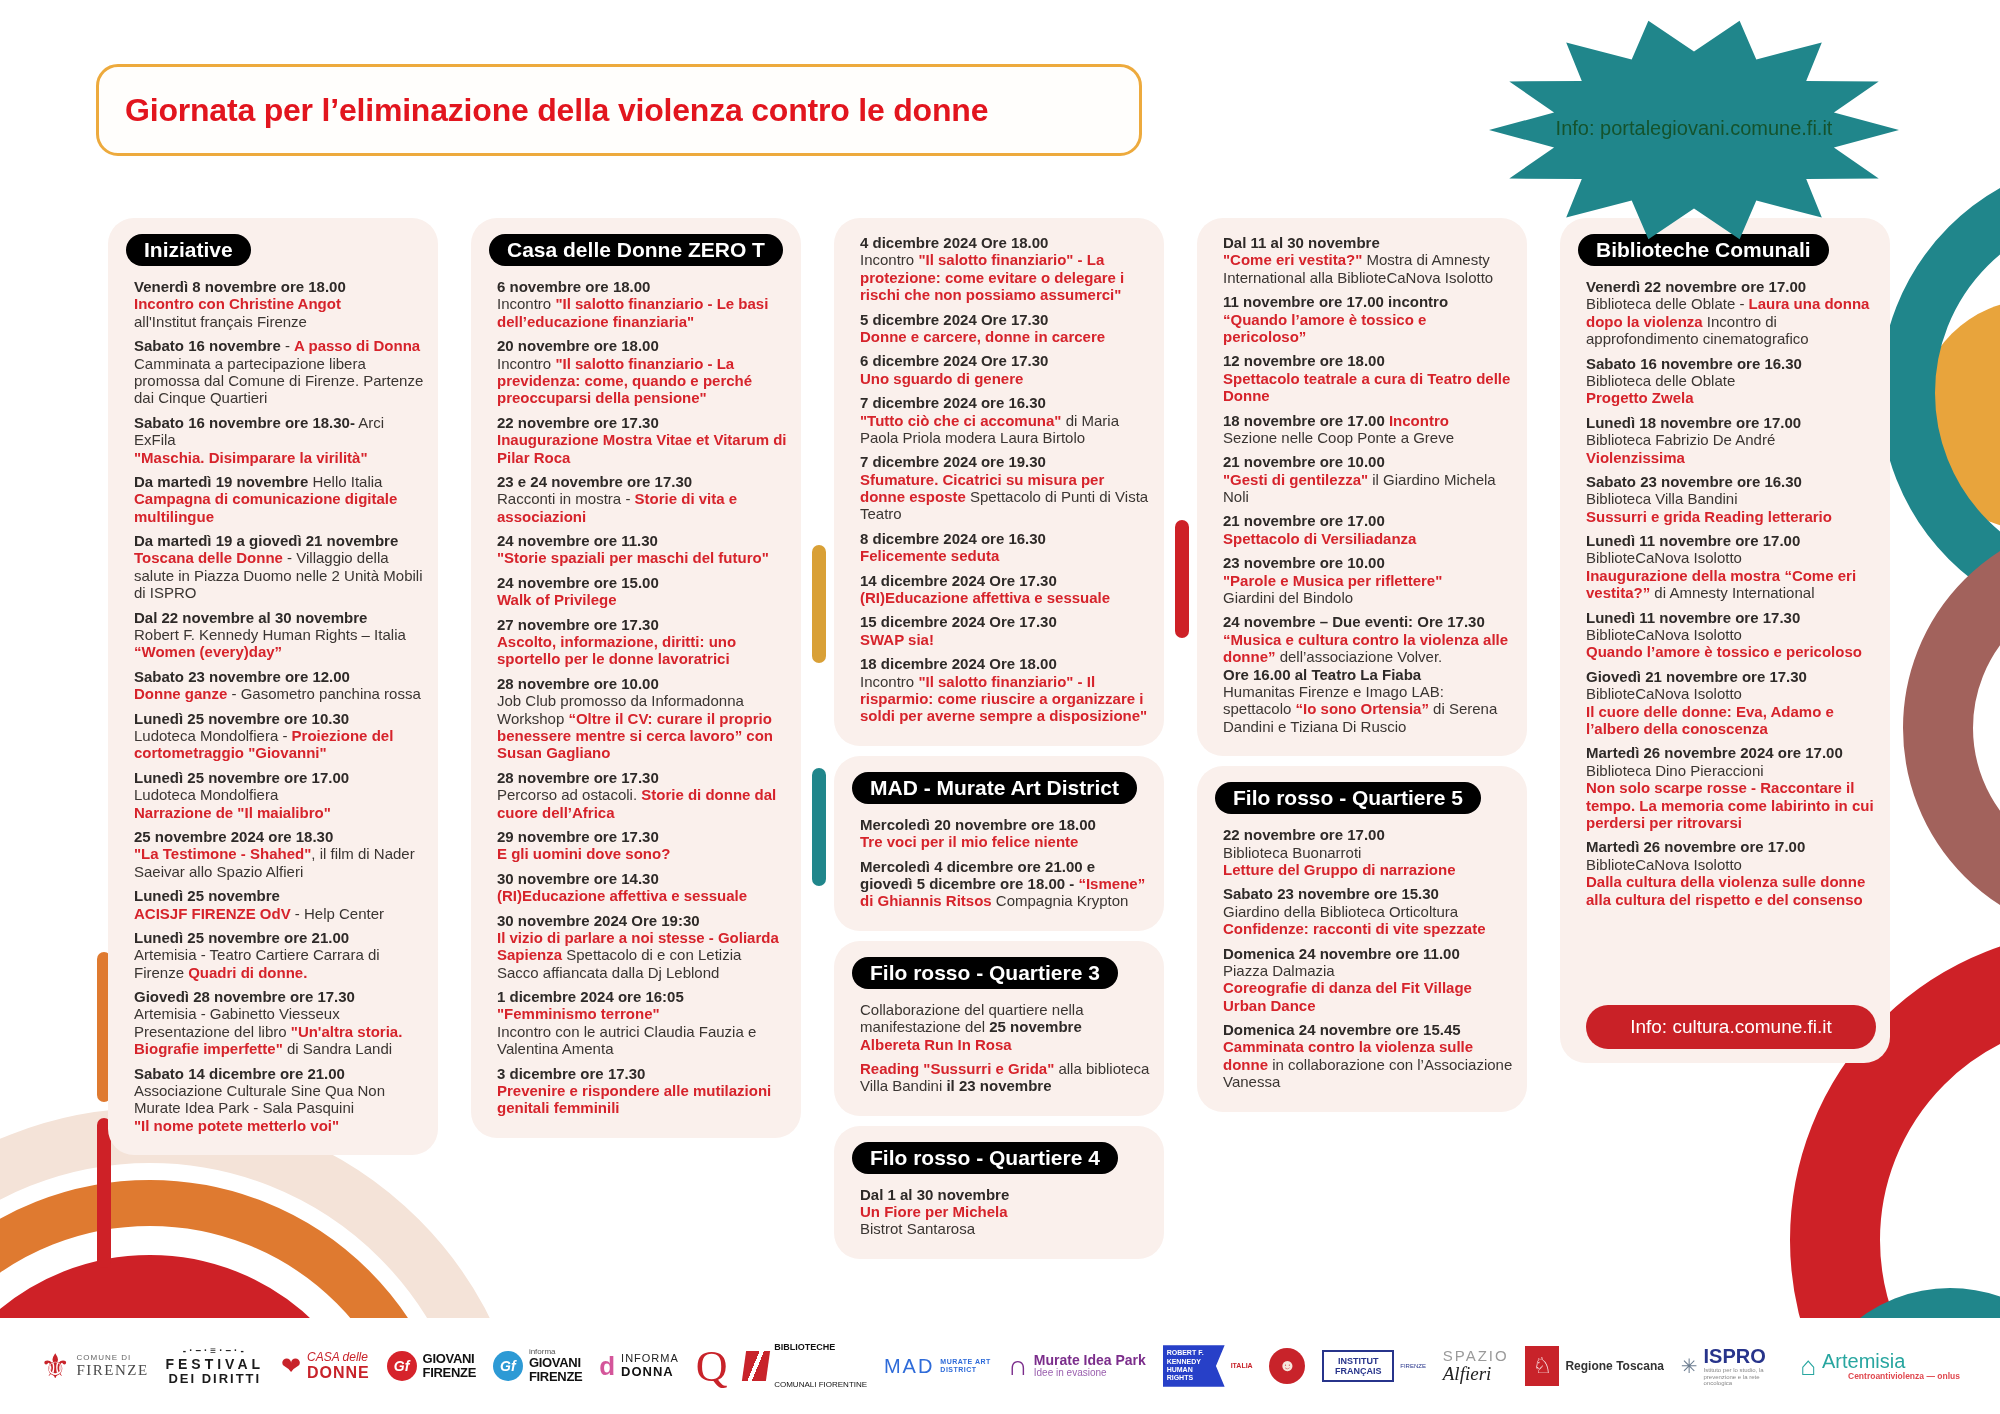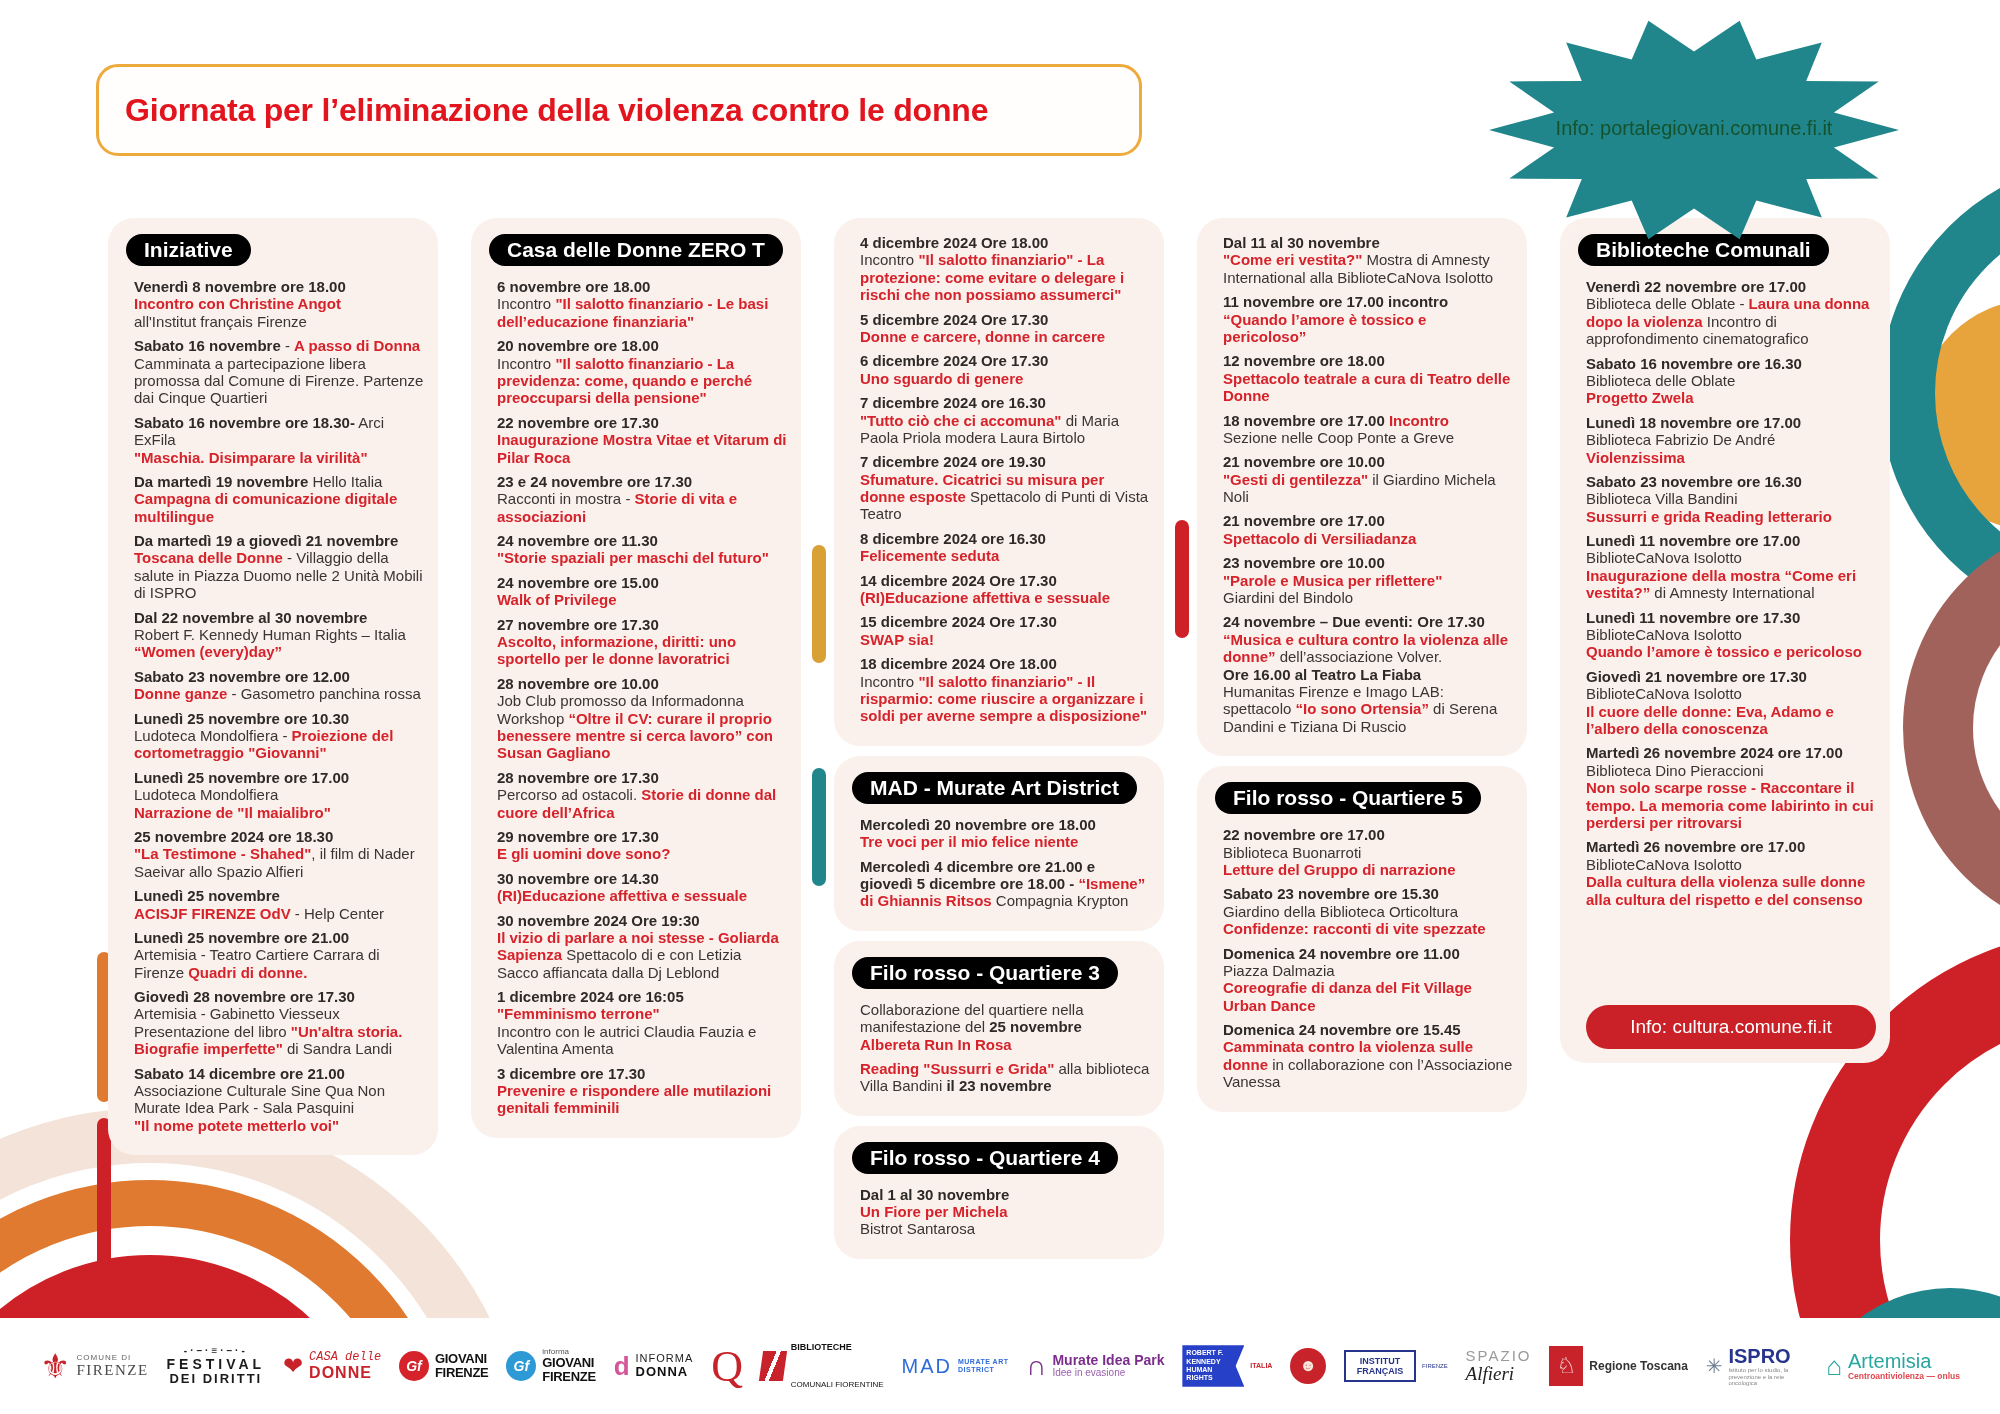--- a/index.html
+++ b/index.html
@@ -40,21 +40,21 @@
   .lgt{display:flex;flex-direction:column;line-height:1.08;}
   .lgi{display:inline-flex;align-items:center;justify-content:center;}
   .lg-comune-firenze .lgi{color:#C8232A;font-size:34px;}
   .lg-comune-firenze .t1{font-size:8px;color:#666;letter-spacing:1px;}
   .lg-comune-firenze .t2{font-size:15px;color:#4a4a4a;font-family:"Liberation Serif",serif;letter-spacing:1.5px;}
   .lg-festival-diritti .lgt{align-items:center;}
   .lg-festival-diritti .t0{font-size:10px;color:#222;letter-spacing:3px;font-weight:bold;}
   .lg-festival-diritti .t1{font-size:14px;font-weight:bold;color:#1b1b1b;letter-spacing:4px;}
   .lg-festival-diritti .t2{font-size:13px;font-weight:bold;color:#1b1b1b;letter-spacing:2px;}
   .lg-casa-donne .lgi{color:#C8232A;font-size:24px;}
-  .lg-casa-donne .t1{font-size:12px;color:#C8232A;font-style:italic;font-family:Liberation Mono, monospace;}
+  .lg-casa-donne .t1{font-size:12px;color:#C8232A;font-style:italic;font-family:Liberation Sans, sans-serif;}
   .lg-casa-donne .t2{font-size:16px;color:#C8232A;font-weight:bold;letter-spacing:1px;}
   .lg-giovani-firenze .lgi,.lg-informa-giovani .lgi{width:30px;height:30px;border-radius:50%;color:#fff;
       font-weight:bold;font-style:italic;font-size:14px;}
   .lg-giovani-firenze .lgi{background:#D6232B;}
   .lg-informa-giovani .lgi{background:#2D9AD5;}
   .lg-giovani-firenze .t1,.lg-informa-giovani .t1,.lg-giovani-firenze .t2,.lg-informa-giovani .t2{
       font-size:13px;font-weight:bold;color:#111;letter-spacing:-.3px;}
   .lg-informa-giovani .t0{font-size:8px;color:#555;}
   .lg-informadonna .lgi{color:#D4559A;font-size:26px;font-weight:bold;}
   .lg-informadonna .t1{font-size:11px;color:#222;letter-spacing:1px;}
@@ -78,21 +78,21 @@
   .lg-institut-francais .t2{font-size:6px;color:#27348B;}
   .lg-spazio-alfieri .t1{font-size:15px;color:#9A9A9A;letter-spacing:2px;}
   .lg-spazio-alfieri .t2{font-size:19px;color:#222;font-style:italic;font-family:"Liberation Serif",serif;}
   .lg-regione-toscana .lgi{width:34px;height:40px;background:#C8232A;color:#fff;font-size:22px;}
   .lg-regione-toscana .t1{font-size:12px;font-weight:bold;color:#333;}
   .lg-ispro .lgi{color:#6B7C8F;font-size:20px;}
   .lg-ispro .t1{font-size:20px;font-weight:bold;color:#27348B;}
   .lg-ispro .t2{font-size:6px;color:#888;width:80px;white-space:normal;}
   .lg-artemisia .lgi{color:#28A6A0;font-size:26px;}
   .lg-artemisia .t1{font-size:20px;color:#28A6A0;}
-  .lg-artemisia .t2{font-size:8.5px;color:#E0484F;font-weight:bold;}
+  .lg-artemisia .t2{font-size:8.5px;color:#E0484F;font-weight:bold;margin-left:26px;}
 </style>
 </head>
 <body>
 
 <div class="shape ring" style="left:1880px;top:158px;width:470px;height:470px;border:55px solid #20868B;"></div>
 <div class="shape" style="left:1918px;top:300px;width:230px;height:230px;border-radius:50%;background:#E8A43C;z-index:-1;"></div>
 <div class="shape ring" style="left:1903px;top:518px;width:420px;height:420px;border:70px solid #A2625C;"></div>
 <div class="shape ring" style="left:1790px;top:930px;width:620px;height:620px;border:90px solid #CE2127;"></div>
 <div class="shape ring" style="left:1800px;top:1288px;width:300px;height:300px;border:45px solid #20868B;"></div>
 <div class="shape ring" style="left:-230px;top:1108px;width:760px;height:760px;border:55px solid #F4E3D8;"></div>

